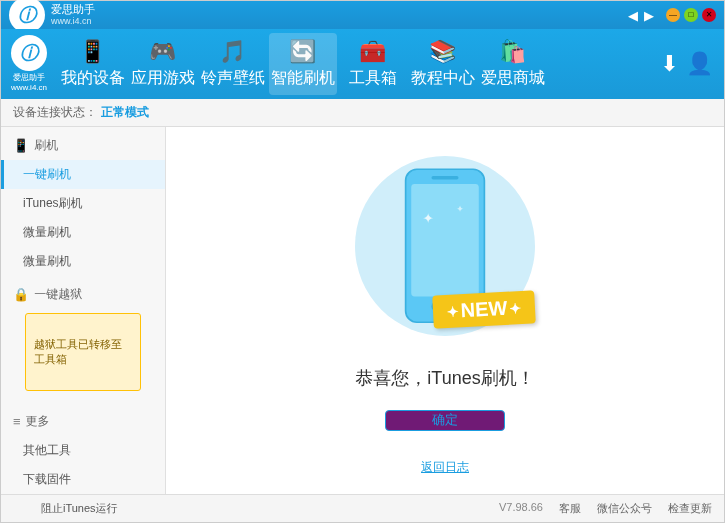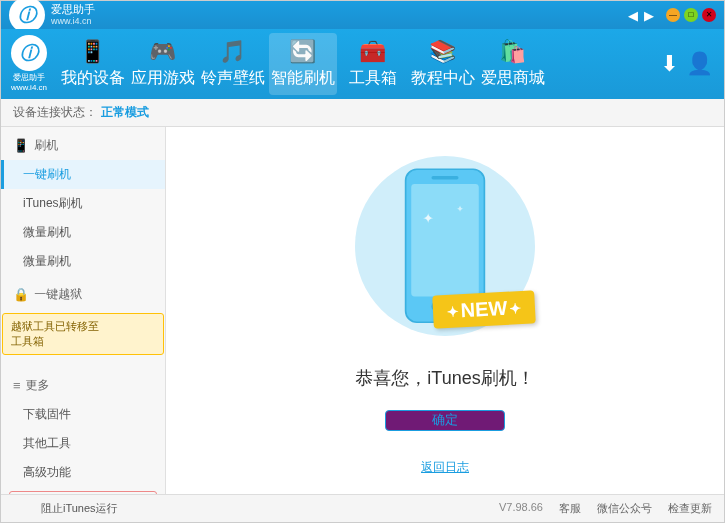--- a/index.html
+++ b/index.html
@@ -56,22 +56,22 @@
       display: flex; align-items: center; padding: 6px 12px; font-size: 12px;
       color: #666; margin-top: 4px;
     }
     .sidebar-section-icon { margin-right: 5px; font-size: 13px; color: #888; }
     .sidebar-item {
       padding: 6px 16px 6px 22px; font-size: 12px; color: #555; cursor: pointer;
       display: flex; align-items: center;
     }
     .sidebar-item.active { background: #e6f4fd; color: #1a9de0; border-left: 3px solid #1a9de0; padding-left: 19px; }
     .sidebar-notice {
-      margin: 4px 1px; background: #fff3cd; border: 1px solid #ffc107; border-radius: 3px;
-      padding: 5px 8px; font-size: 11px; color: #856404;
+      margin: 4px 24px; background: #fff3cd; border: 1px solid #ffc107; border-radius: 3px;
+      padding: 23px 8px; font-size: 11px; color: #856404;
     }
     .sidebar-divider { height: 1px; background: #e0e0e0; margin: 4px 0; }
 
     
     .content-area {
       flex: 1; display: flex; flex-direction: column; align-items: center; justify-content: center;
       background: white; position: relative;
     }
 
     
@@ -228,24 +228,24 @@
         越狱工具已转移至<br>工具箱
       </div>
 
       <div class="sidebar-divider"></div>
 
       <div class="sidebar-section-header">
         <span class="sidebar-section-icon">≡</span>
         <span>更多</span>
       </div>
       <div class="sidebar-item">
+        <span>其他工具</span>
+      </div>
+      <div class="sidebar-item">
         <span>下载固件</span>
-      </div>
-      <div class="sidebar-item">
-        <span>其他工具</span>
       </div>
       <div class="sidebar-item">
         <span>高级功能</span>
       </div>
 
       <div style="flex:1;"></div>
 
       <div style="border: 1px solid #e88; padding: 4px 6px; margin: 4px 8px; border-radius: 3px;">
         
       </div>

